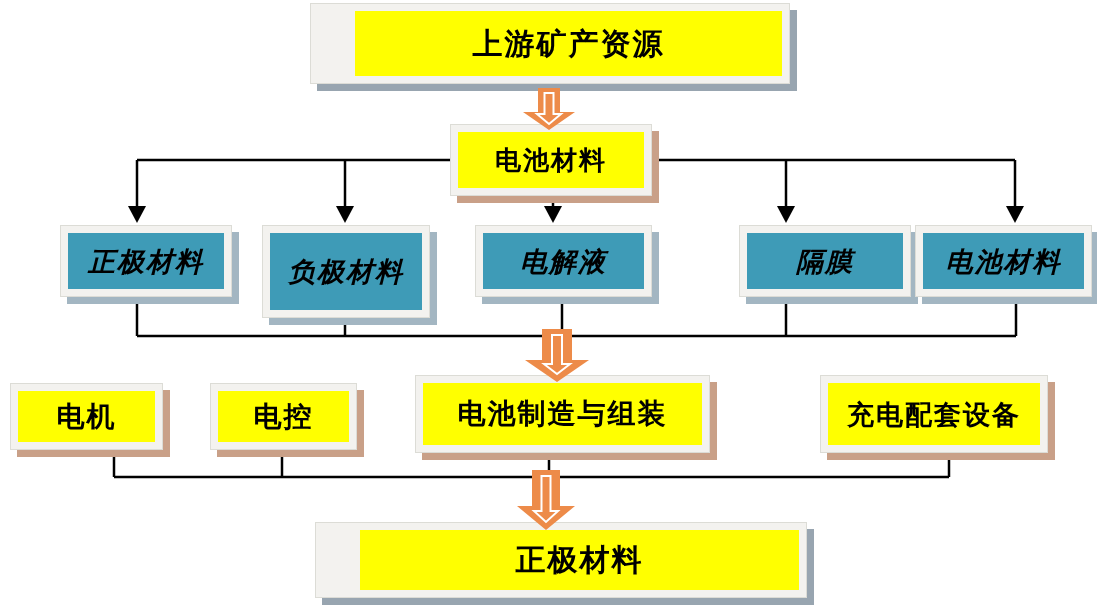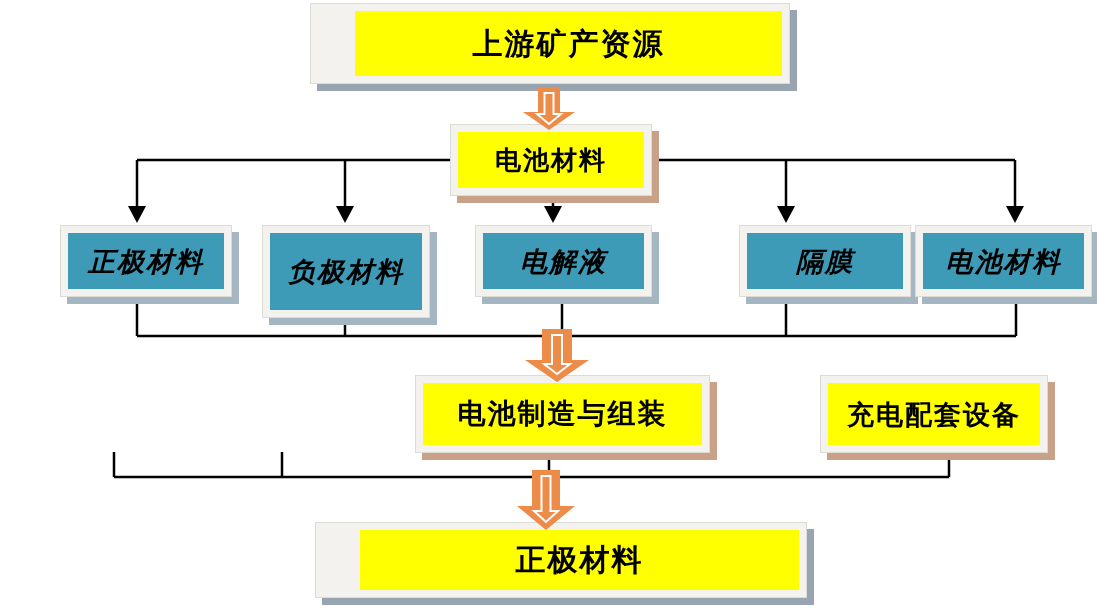--- a/index.html
+++ b/index.html
@@ -104,20 +104,30 @@
     <div class="fill teal">
         <span>隔膜</span>
       </div>
   </div>
   <div class="node shadow-blue" style="left:915px;top:225px;width:177px;height:72px;font-size:27px;">
     <div class="fill teal">
         <span>电池材料</span>
       </div>
   </div>
 
+  <div class="node shadow-tan" style="left:10px;top:383px;width:153px;height:67px;font-size:28px;">
+    <div class="fill yellow">
+        <span>电机</span>
+      </div>
+  </div>
+  <div class="node shadow-tan" style="left:210px;top:383px;width:147px;height:67px;font-size:28px;">
+    <div class="fill yellow">
+        <span>电控</span>
+      </div>
+  </div>
   <div class="node shadow-tan" style="left:820px;top:375px;width:228px;height:78px;font-size:27px;">
     <div class="fill yellow">
         <span>充电配套设备</span>
       </div>
   </div>
   <div class="node shadow-tan" style="left:415px;top:375px;width:295px;height:78px;font-size:28px;">
     <div class="fill yellow">
         <span>电池制造与组装</span>
       </div>
   </div>

